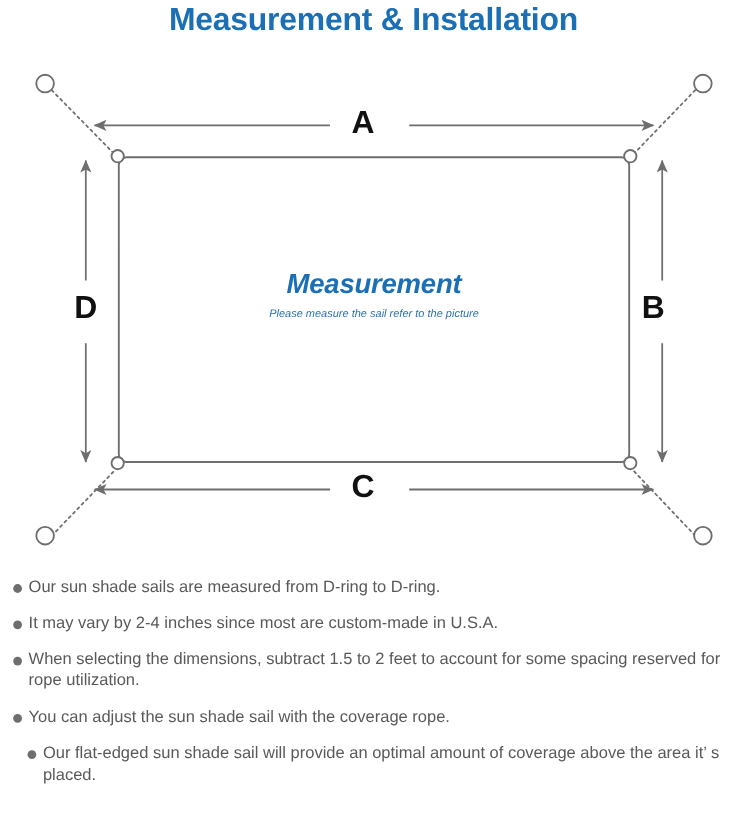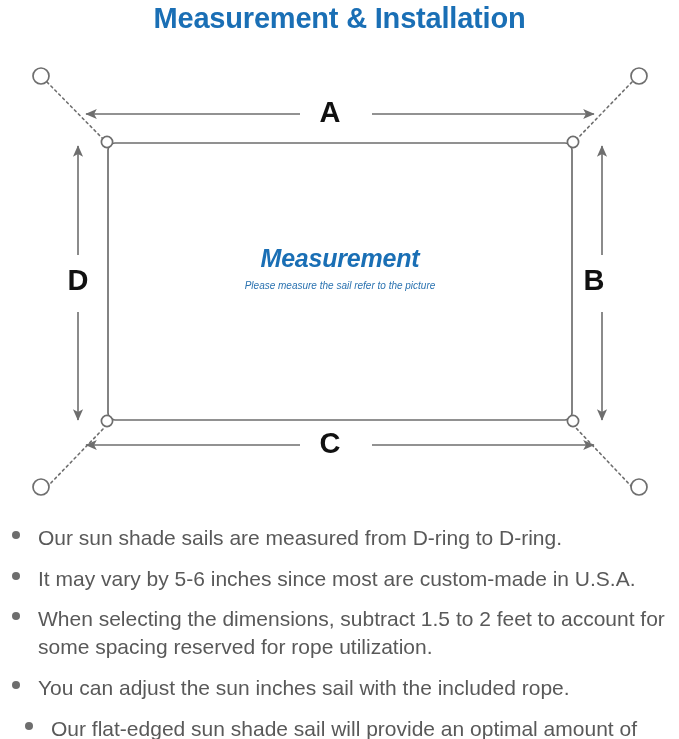--- a/index.html
+++ b/index.html
@@ -66,24 +66,24 @@
   #dim-d{left:60px;top:266px;width:36px;}
   #dim-b{left:576px;top:266px;width:36px;}
 
   .bullets{
     position:absolute;
     left:0;top:524px;
     width:679px;
   }
   .bullet-row{
     position:relative;
-    padding-left:38px;
+    padding-left:26px;
     margin-bottom:13px;
     color:#595959;
-    font-size:21px;
+    font-size:15px;
     line-height:1.32;
     font-family:"Liberation Sans", sans-serif;
   }
   .bullet-row:last-child{margin-bottom:0;margin-left:13px;}
   .bullet-dot{
     position:absolute;
     left:12px;top:7px;
     width:8px;height:8px;
     border-radius:50%;
     background:#6e6e6e;
@@ -156,29 +156,29 @@
   <div class="ctr-label ctr-title">Measurement</div>
   <div class="ctr-label ctr-sub">Please measure the sail refer to the picture</div>
 
   <div class="bullets">
     <div class="bullet-row">
       <span class="bullet-dot"></span>
       <span>Our sun shade sails are measured from D-ring to D-ring.</span>
     </div>
     <div class="bullet-row">
       <span class="bullet-dot"></span>
-      <span>It may vary by 5-6 inches since most are custom-made in U.S.A.</span>
+      <span>It may vary by 2-4 inches since most are custom-made in U.S.A.</span>
     </div>
     <div class="bullet-row">
       <span class="bullet-dot"></span>
       <span>When selecting the dimensions, subtract 1.5 to 2 feet to account for some spacing reserved for rope utilization.</span>
     </div>
     <div class="bullet-row">
       <span class="bullet-dot"></span>
-      <span>You can adjust the sun inches sail with the included rope.</span>
+      <span>You can adjust the sun shade sail with the coverage rope.</span>
     </div>
     <div class="bullet-row">
       <span class="bullet-dot"></span>
       <span>Our flat-edged sun shade sail will provide an optimal amount of coverage above the area it’ s placed.</span>
     </div>
   </div>
 
 </div>
 
 </body></html>

